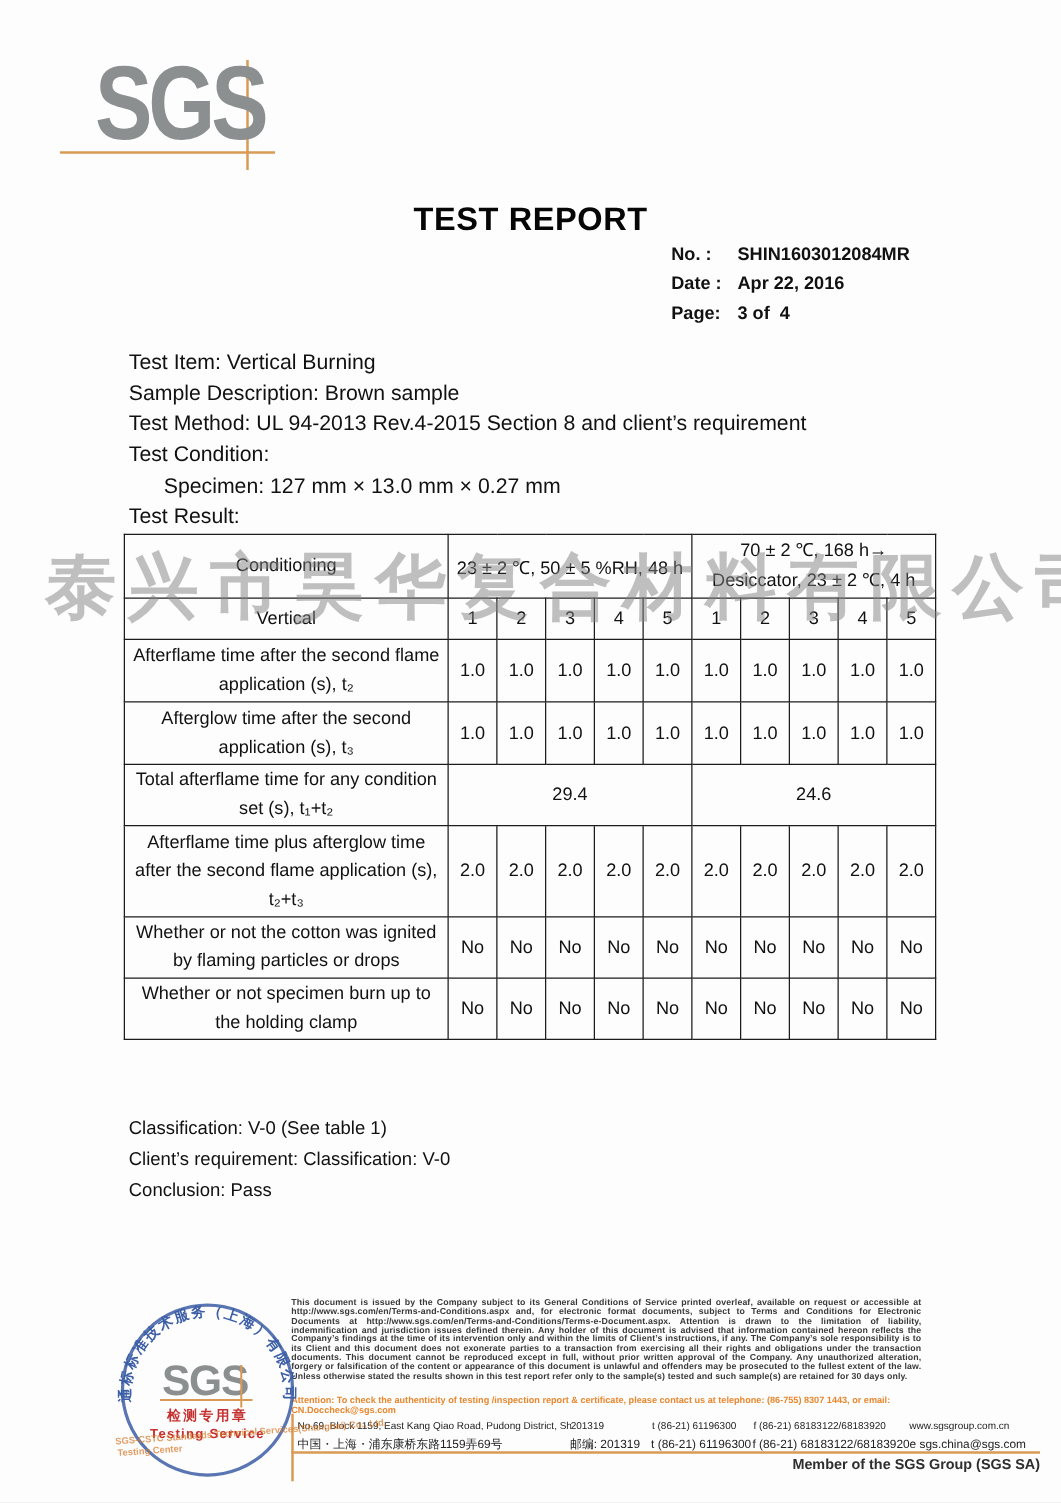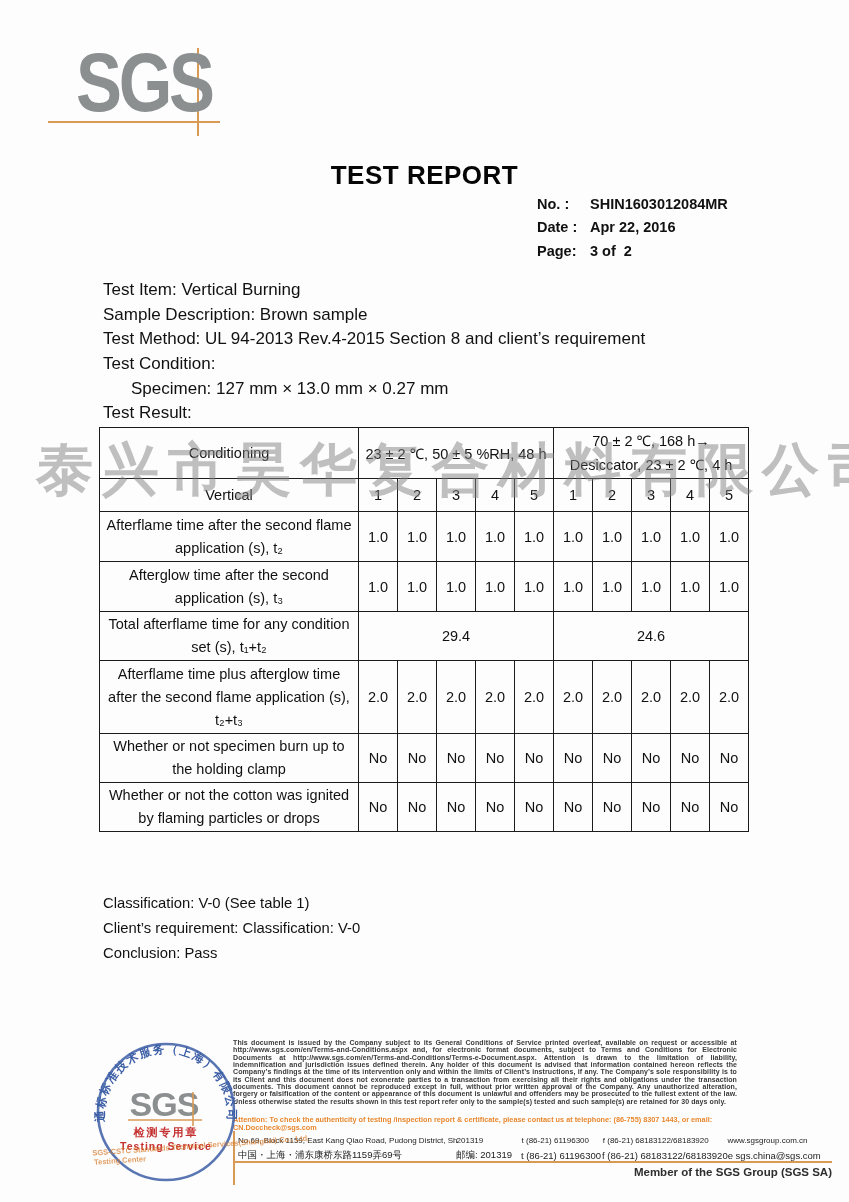--- a/index.html
+++ b/index.html
@@ -98,21 +98,21 @@
     <div class="meta-row">
       <span class="meta-label">No.   :</span>
       <span class="meta-value">SHIN1603012084MR</span>
     </div>
     <div class="meta-row">
       <span class="meta-label">Date :</span>
       <span class="meta-value">Apr 22, 2016</span>
     </div>
     <div class="meta-row">
       <span class="meta-label">Page:</span>
-      <span class="meta-value">3 of  2</span>
+      <span class="meta-value">3 of  4</span>
     </div>
   </div>
 
   <div class="info">
     <div>Test Item: Vertical Burning</div>
     <div>Sample Description: Brown sample</div>
     <div>Test Method: UL 94-2013 Rev.4-2015 Section 8 and client’s requirement</div>
     <div>Test Condition:</div>
     <div class="indent">Specimen: 127 mm × 13.0 mm × 0.27 mm</div>
     <div>Test Result:</div>
@@ -194,34 +194,34 @@
       <td>2.0</td>
       <td>2.0</td>
       <td>2.0</td>
       <td>2.0</td>
       <td>2.0</td>
       <td>2.0</td>
       <td>2.0</td>
       <td>2.0</td>
     </tr>
     <tr class="r48">
+      <td class="lbl">Whether or not the cotton was ignited by flaming particles or drops</td>
+      <td>No</td>
+      <td>No</td>
+      <td>No</td>
+      <td>No</td>
+      <td>No</td>
+      <td>No</td>
+      <td>No</td>
+      <td>No</td>
+      <td>No</td>
+      <td>No</td>
+    </tr>
+    <tr class="r48">
       <td class="lbl">Whether or not specimen burn up to the holding clamp</td>
-      <td>No</td>
-      <td>No</td>
-      <td>No</td>
-      <td>No</td>
-      <td>No</td>
-      <td>No</td>
-      <td>No</td>
-      <td>No</td>
-      <td>No</td>
-      <td>No</td>
-    </tr>
-    <tr class="r48">
-      <td class="lbl">Whether or not the cotton was ignited by flaming particles or drops</td>
       <td>No</td>
       <td>No</td>
       <td>No</td>
       <td>No</td>
       <td>No</td>
       <td>No</td>
       <td>No</td>
       <td>No</td>
       <td>No</td>
       <td>No</td>

